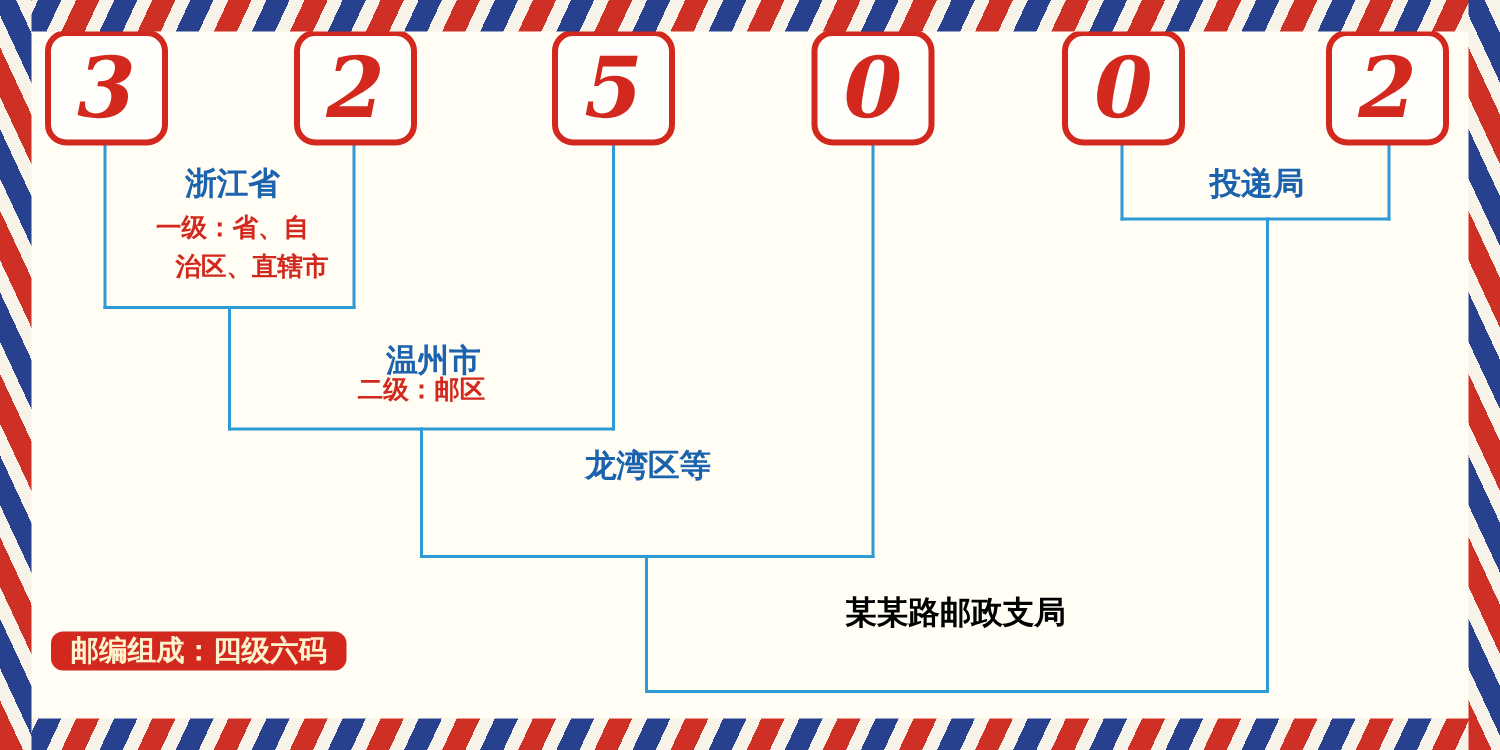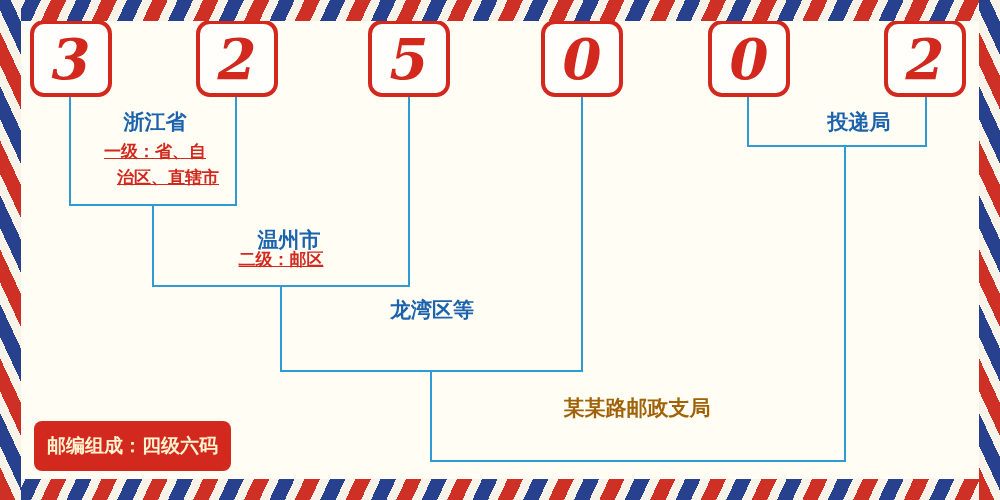--- a/index.html
+++ b/index.html
@@ -39,31 +39,31 @@
 
   
   .line { position:absolute; background:#2e9ad6; z-index:1; }
 
   
   .title {
     position:absolute; transform:translateX(-50%);
     color:#1c63ae; font-weight:bold; font-size:21px;
     white-space:nowrap; z-index:2;
   }
-  .title-navy { color:#a16207; }
+  .title-navy { color:#000000; }
   .desc {
     position:absolute; transform:translateX(-50%);
     color:#d3281d; font-weight:bold; font-size:17px;
-    white-space:nowrap; z-index:2;text-decoration:underline;
+    white-space:nowrap; z-index:2;
   }
   .badge {
     position:absolute; left:34px; top:421px;
     background:#d3281d; color:#fdf3cf;
     font-weight:bold; font-size:19px;
-    padding:12px 13px; border-radius:8px;
+    padding:0 13px; border-radius:8px;
     white-space:nowrap; z-index:4;
   }
 </style>
 </head>
 <body>
 
 <div class="canvas">
 
   <div class="stripe stripe-top"></div>
   <div class="stripe stripe-bottom"></div>
@@ -109,17 +109,17 @@
   <div class="desc" style="left:155px; top:140px">一级：省、自</div>
   <div class="desc" style="left:168px; top:166px">治区、直辖市</div>
 
   <div class="title" style="left:289px; top:226px">温州市</div>
   <div class="desc" style="left:281px; top:248px">二级：邮区</div>
 
   <div class="title" style="left:432px; top:296px">龙湾区等</div>
 
   <div class="title title-navy" style="left:637px; top:394px">某某路邮政支局</div>
 
-  <div class="title" style="left:859px; top:108px">投递局</div>
+  <div class="title" style="left:838px; top:108px">投递局</div>
 
   <div class="badge">邮编组成：四级六码</div>
 
 </div>
 
 </body></html>

